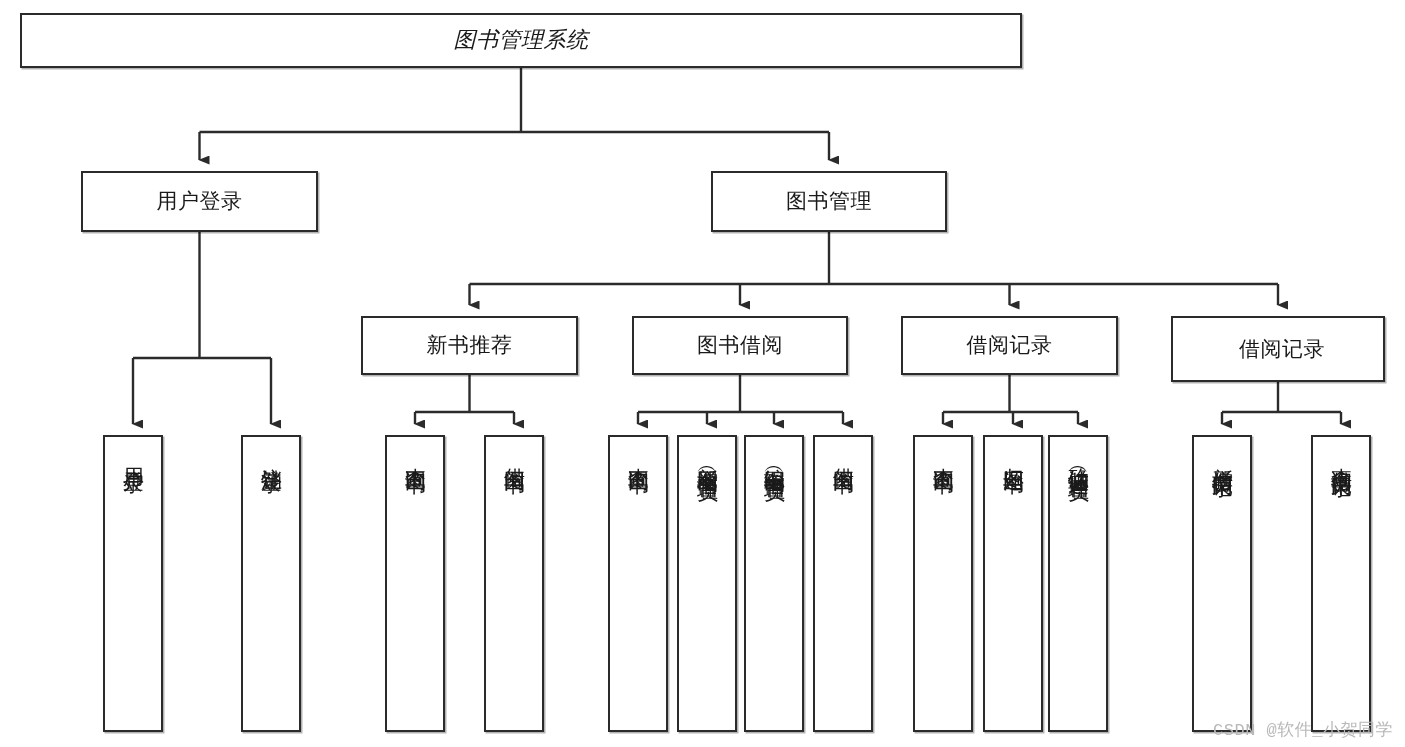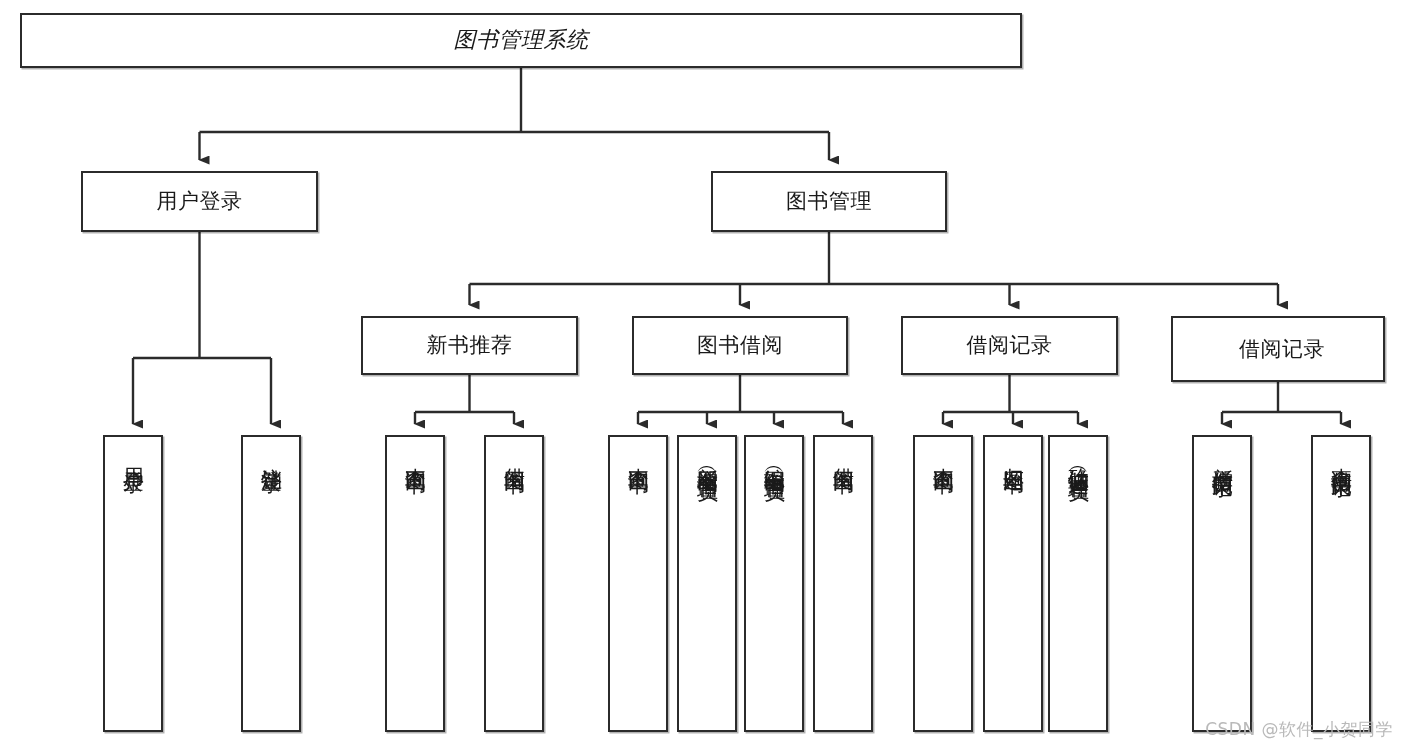--- a/index.html
+++ b/index.html
@@ -57,20 +57,21 @@
   .node-box.root .node-label { font-size: 22px; font-style: italic; }
   .watermark {
     position: absolute;
     right: 12px;
     bottom: 6px;
     color: #b9b9b9;
     font-size: 17px;
     letter-spacing: 0.5px;
     white-space: nowrap;
     user-select: none;
+    font-family: Liberation Mono, monospace;
   }
 </style>
 </head>
 <body>
 
 <div id="stage">
 
   <svg id="diagram-svg" viewBox="0 0 1405 747" xmlns="http://www.w3.org/2000/svg">
     <defs>
       <marker id="arrowhead" markerWidth="9" markerHeight="11" refX="4.5" refY="10" orient="auto" markerUnits="userSpaceOnUse">

